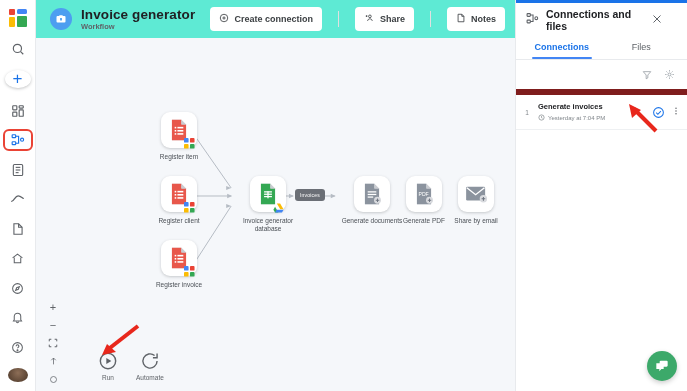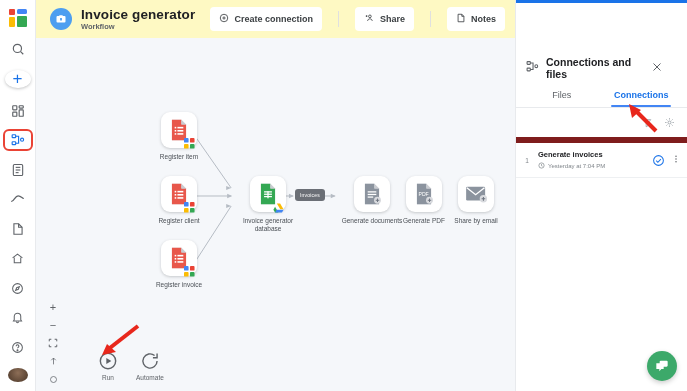--- a/index.html
+++ b/index.html
@@ -38,21 +38,21 @@
     width: 20px; height: 20px; border-radius: 50%;
     background: radial-gradient(circle at 50% 35%, #8d6e57 0%, #5d4635 70%, #3e2f24 100%);
     margin-bottom: 9px;
   }
 
   
   .canvas {
     flex: 1 1 auto; position: relative; background: #f5f7fa; overflow: hidden;
   }
   .topbar {
-    height: 38px; background: #fef9c3; display: flex; align-items: center;
+    height: 38px; background: #5eead4; display: flex; align-items: center;
     padding: 0 10px 0 14px; position: relative; z-index: 5;
   }
   .title-badge {
     width: 22px; height: 22px; border-radius: 50%;
     background: #4d9ef0; display: flex; align-items: center; justify-content: center;
     margin-right: 9px; flex: 0 0 22px;
   }
   .title-wrap { display: flex; flex-direction: column; justify-content: center; }
   .title-main { font-size: 13.5px; font-weight: bold; color: #202124; line-height: 15px; letter-spacing: .1px; }
   .title-sub { font-size: 7.5px; font-weight: bold; color: #5f6368; line-height: 10px; }
@@ -94,21 +94,21 @@
   .runbar { position: absolute; left: 62px; bottom: 10px; display: flex; gap: 18px; z-index: 4; }
   .runitem { display: flex; flex-direction: column; align-items: center; color: #5f6368; }
   .runitem .lbl { font-size: 6.5px; margin-top: 3px; }
 
   
   .panel {
     width: 172px; flex: 0 0 172px; height: 391px; background: #fff;
     border-left: 1px solid #e8eaed; position: relative;
   }
   .panel-accent { height: 3px; background: #1a73e8; }
-  .panel-head { height: 34px; display: flex; align-items: center; padding: 0 24px 0 10px; margin-top: 48px; }
+  .panel-head { height: 34px; display: flex; align-items: center; padding: 0 24px 0 10px; }
   .panel-title { font-size: 10.5px; font-weight: bold; color: #202124; margin-left: 7px; }
   .panel-close { margin-left: auto; color: #5f6368; font-size: 13px; line-height: 1; }
   .tabs { display: flex; padding: 0 6px; position: relative; }
   .tab { flex: 1; text-align: center; font-size: 9px; padding: 5px 0 7px; color: #5f6368; position: relative; }
   .tab.active { color: #1a73e8; font-weight: bold; }
   .tab.active::after {
     content: ""; position: absolute; left: 12%; right: 12%; bottom: 0;
     height: 2px; background: #4285f4; border-radius: 2px;
   }
   .tabline { height: 1px; background: #e8eaed; }
@@ -508,25 +508,25 @@
       </span>
       <span class="panel-title">Connections and files</span>
       <span class="panel-close">
         <svg width="12" height="12" viewBox="0 0 24 24" fill="none" stroke="currentColor" stroke-width="2">
           <path d="M5 5l14 14M19 5L5 19"></path>
         </svg>
       </span>
     </div>
 
     <div class="tabs">
+      <div class="tab active">
+        <span>Connections</span>
+      </div>
       <div class="tab">
         <span>Files</span>
-      </div>
-      <div class="tab active">
-        <span>Connections</span>
       </div>
     </div>
     <div class="tabline"></div>
 
     <div class="panel-tools">
       <span>
         <svg width="10" height="10" viewBox="0 0 24 24" fill="none" stroke="currentColor" stroke-width="2">
           <path d="M3 4h18l-7 8v7l-4 2v-9z"></path>
         </svg>
       </span>

